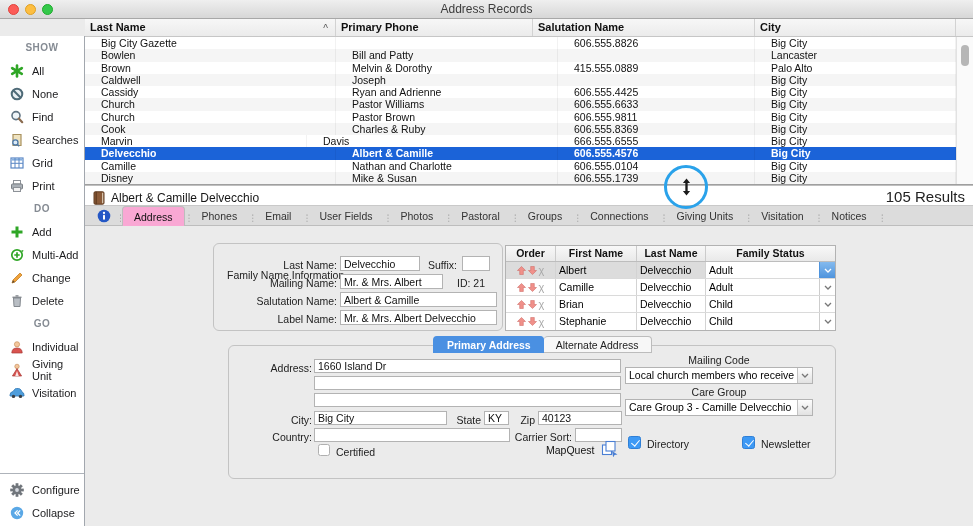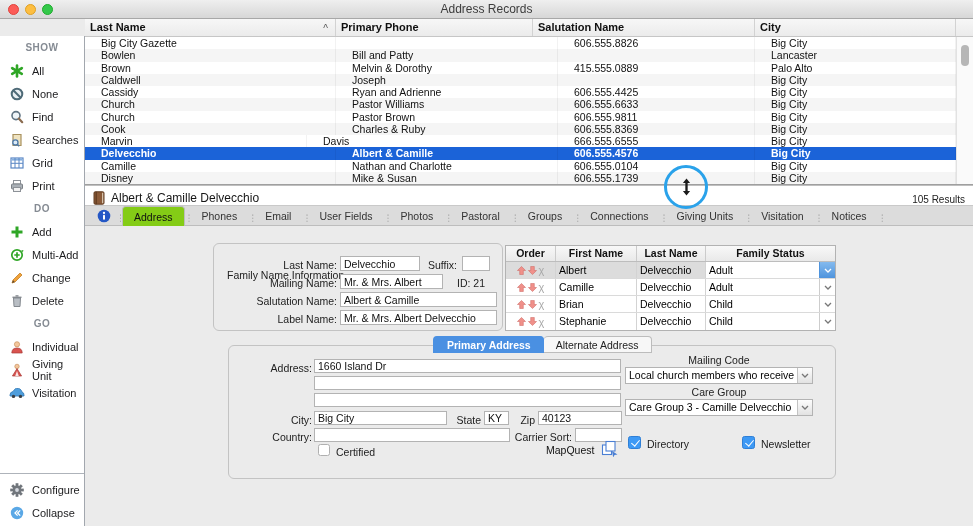--- a/index.html
+++ b/index.html
@@ -45,29 +45,29 @@
   .vscroll { position:absolute; top:18px; right:0; bottom:0; width:17px; background:#fafafa;
     border-left:1px solid #e2e2e2; }
   .vthumb { position:absolute; top:8px; left:4px; width:8px; height:21px; border-radius:4px; background:#b6b6b6; }
   .splitter { position:absolute; left:85px; top:184px; right:0; height:2px;
     background:linear-gradient(#8f8f8f,#cfcfcf); }
 
   
   .rec-header { position:absolute; left:85px; top:186px; right:0; height:20px; background:#fff;
     border-bottom:1px solid #c9c9c9; display:flex; align-items:flex-end; padding:0 8px; gap:6px; }
   .rec-header .name { font-size:12px; color:#161616; }
-  .rec-header .results { margin-left:auto; font-size:10px; color:#222; }
+  .rec-header .results { margin-left:auto; font-size:15px; color:#222; }
 
   
   .tabbar { position:absolute; left:85px; top:206px; right:0; height:20px; background:#dcdcdc;
     display:flex; align-items:center; padding-left:12px; }
   .tabbar::after { content:""; position:absolute; left:0; right:0; bottom:0; height:1px; background:#bdbdbd; }
   .tabbar .info { width:14px; height:14px; margin-right:5px; z-index:2; display:flex; }
   .dtab { height:20px; line-height:20px; padding:0 11px; font-size:10.5px; color:#333; z-index:2; white-space:nowrap; }
-  .dtab.active { background:#84cc16; border:1px solid #bdbdbd; border-bottom:none; border-radius:4px 4px 0 0; color:#111; }
+  .dtab.active { background:#f9a8d4; border:1px solid #bdbdbd; border-bottom:none; border-radius:4px 4px 0 0; color:#111; }
   .tab-sep { width:6px; text-align:center; z-index:2; }
   .tab-sep::after { content:"\22EE"; color:#9a9a9a; font-size:9px; }
 
   
   .content { position:absolute; left:85px; top:226px; right:0; bottom:0; background:#ebebeb; font-size:10.5px; }
   .flabel { position:absolute; text-align:right; font-size:10.5px; color:#1d1d1d; white-space:nowrap; }
   .tf { position:absolute; height:15px; border:1px solid #b3b3b3; background:#fff; font-family:inherit;
     font-size:10.5px; padding:0 3px; color:#111; border-radius:0; }
 
   .fns { position:absolute; left:128px; top:17px; width:290px; height:88px;

